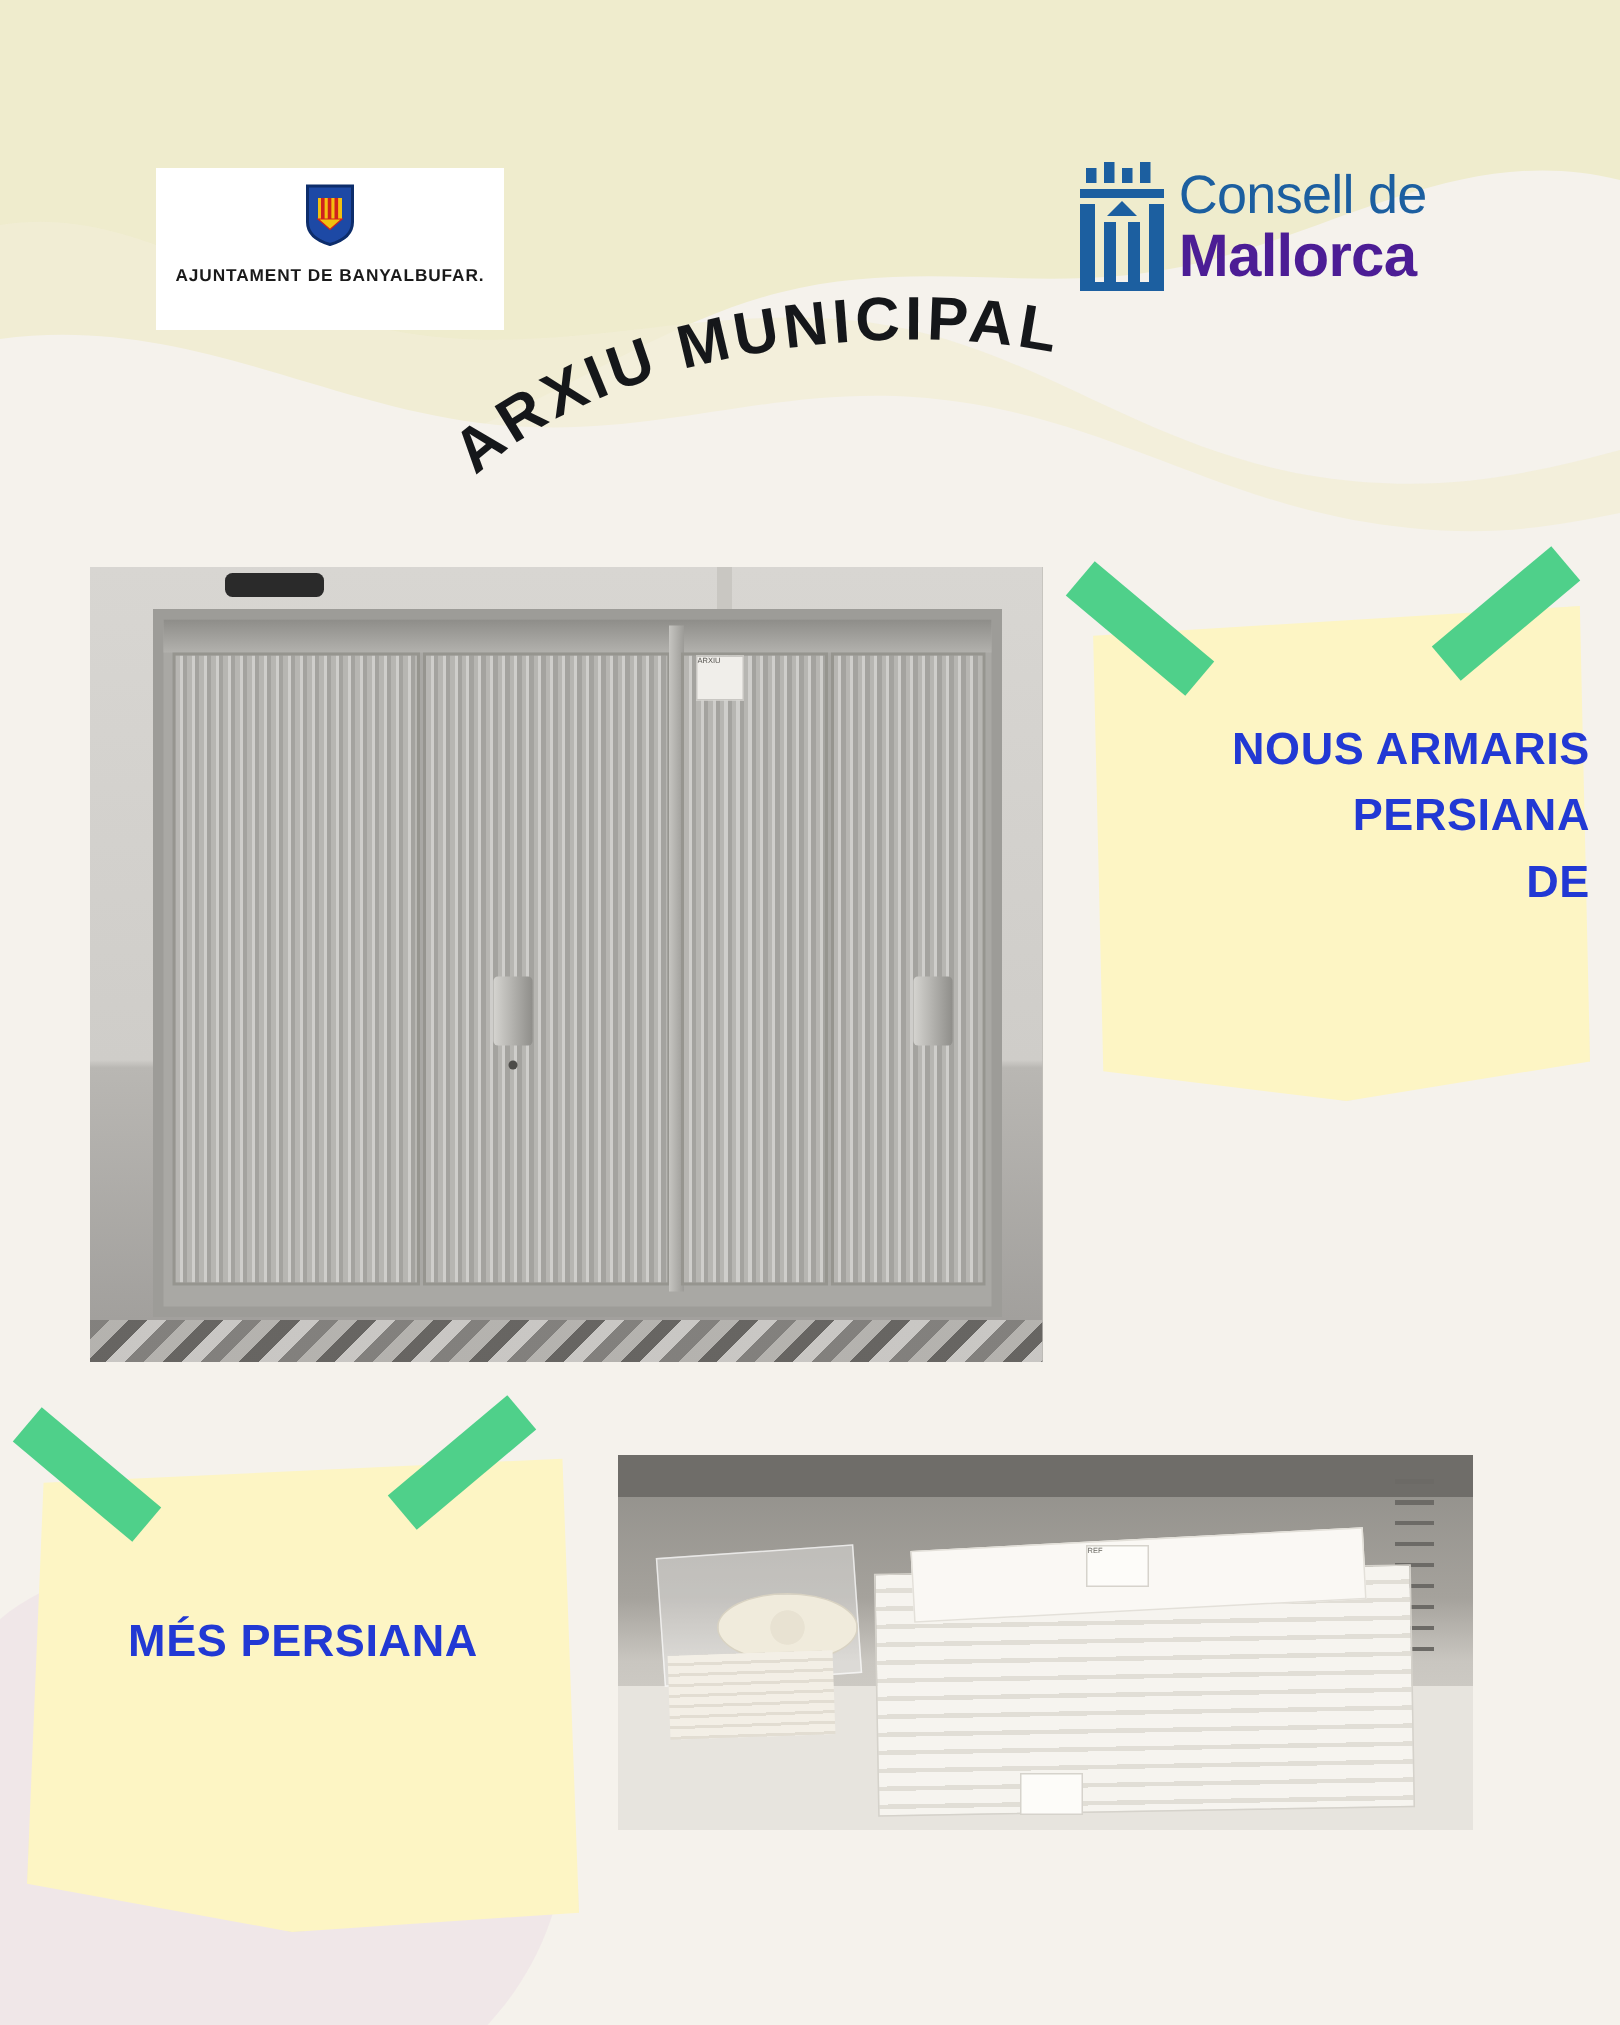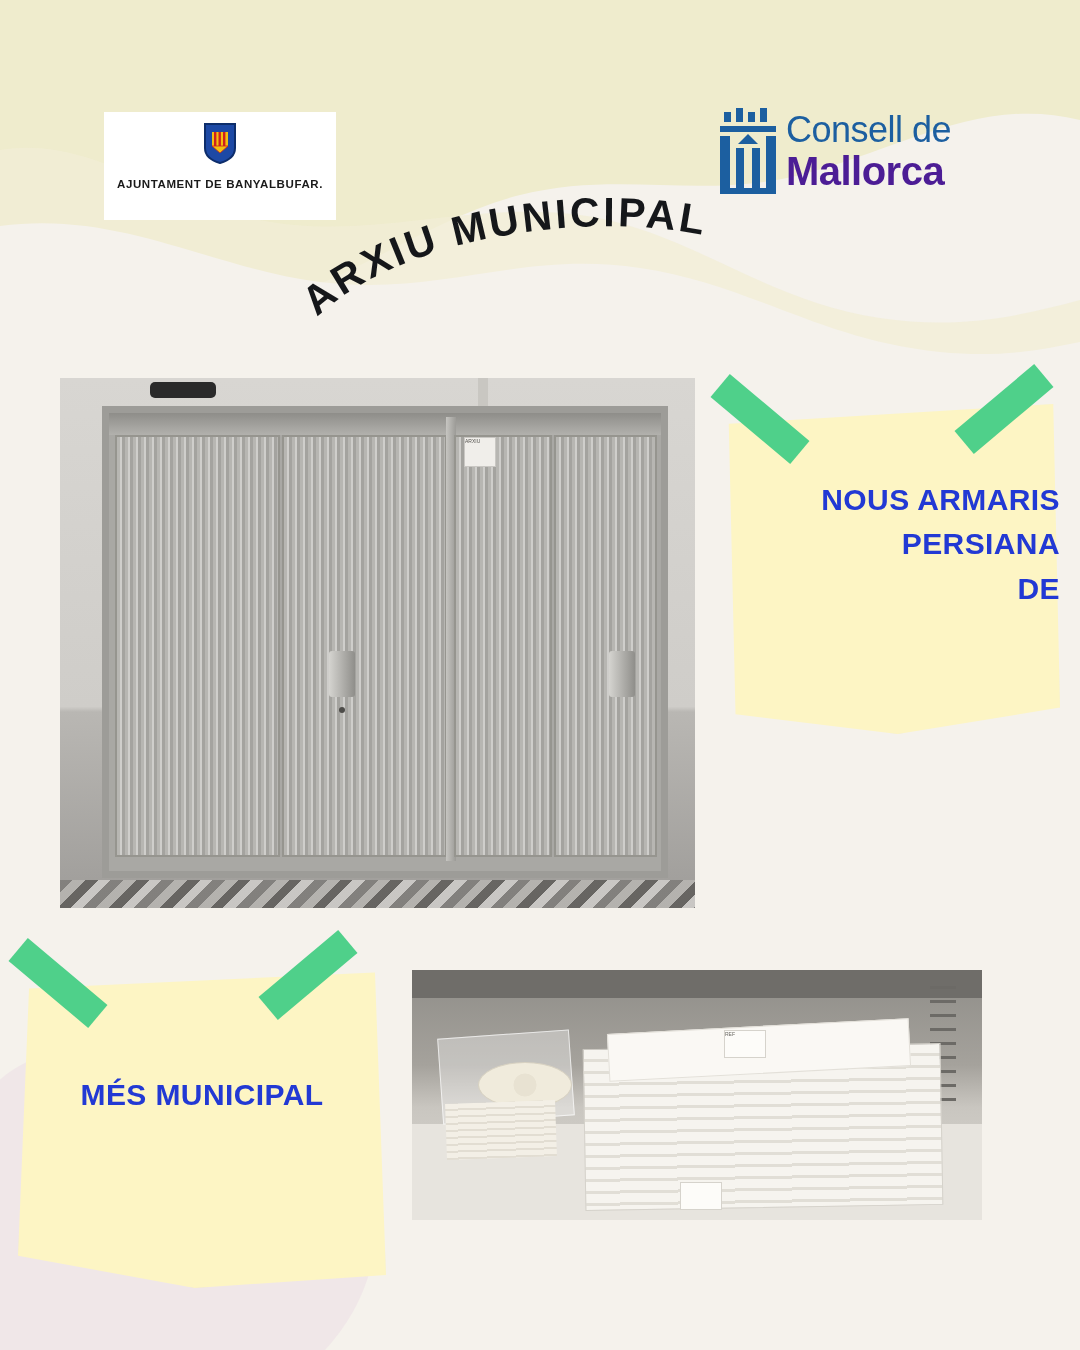--- a/index.html
+++ b/index.html
@@ -494,16 +494,16 @@
   <div class="note-1-text">
     <div>NOUS ARMARIS</div>
     <div>PERSIANA</div>
     <div>DE</div>
   </div>
 
   <div class="note note-2"></div>
   <div class="tape t3"></div>
   <div class="tape t4"></div>
   <div class="note-2-text">
-    <div>MÉS MUNICIPAL</div>
+    <div>MÉS PERSIANA</div>
   </div>
 
 </div>
 
 </body></html>

